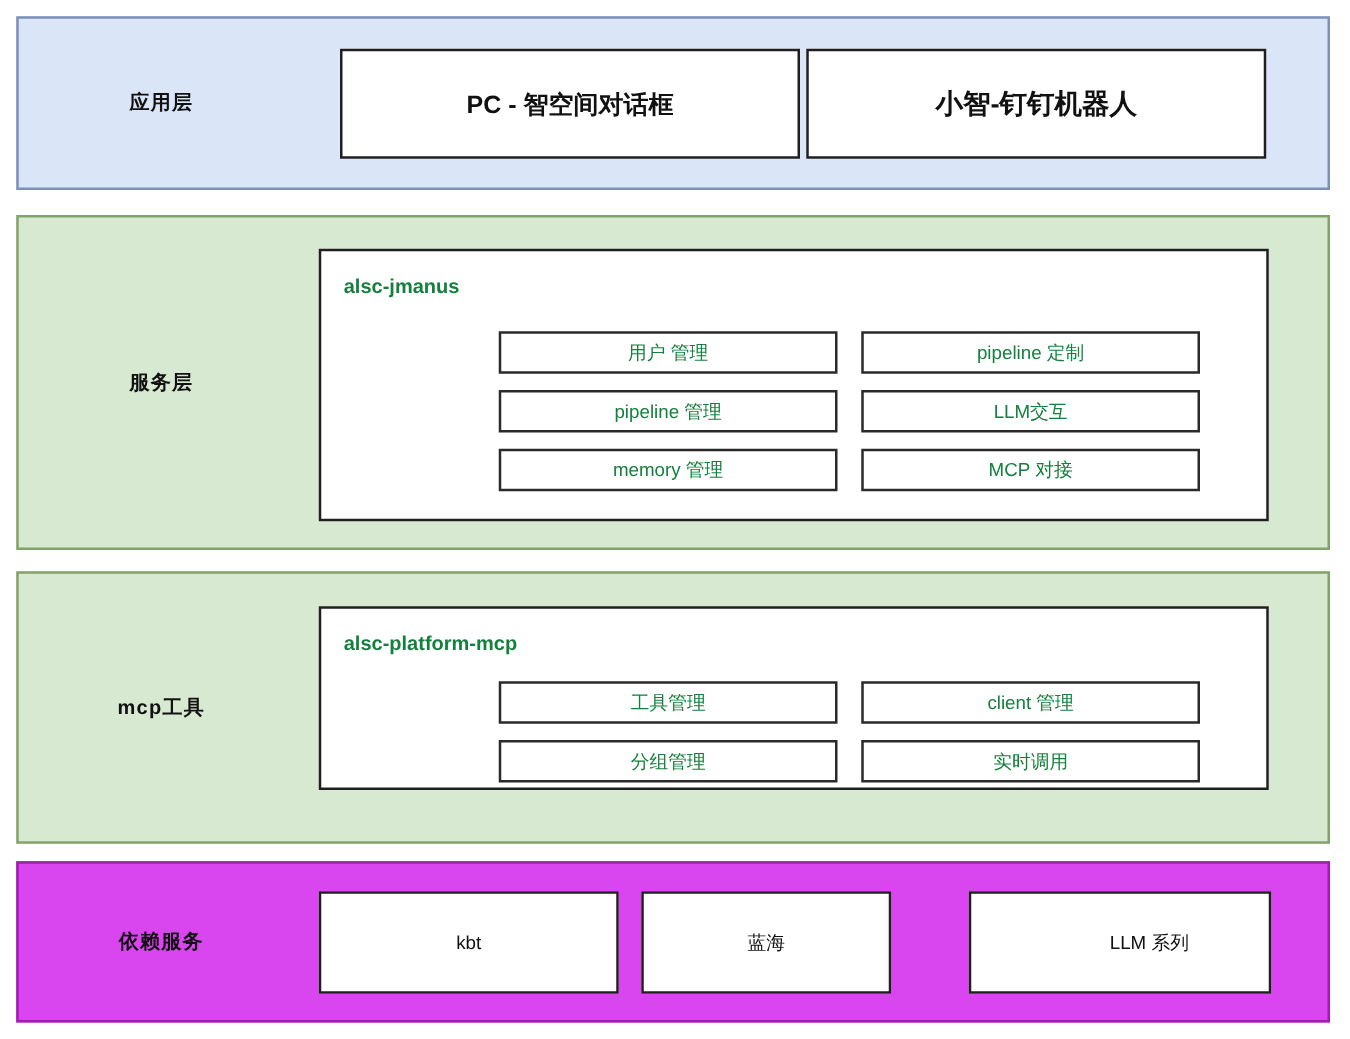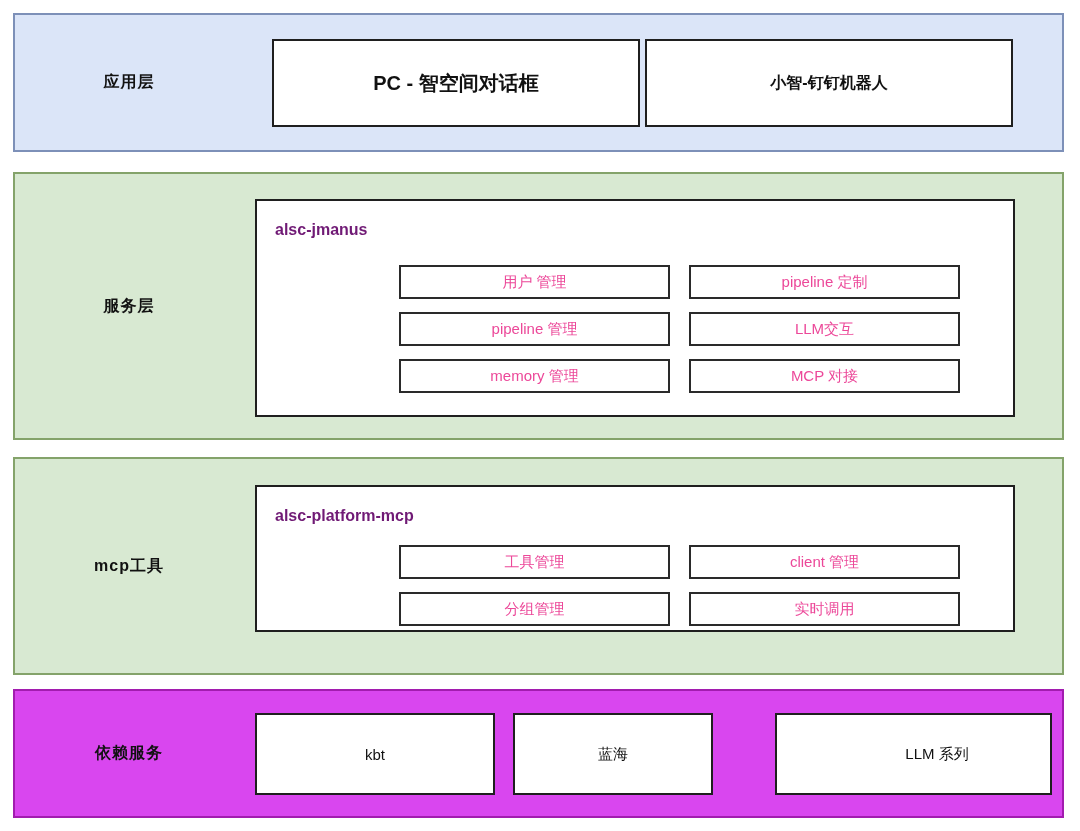--- a/index.html
+++ b/index.html
@@ -65,63 +65,63 @@
     box-sizing: border-box;
     background: #ffffff;
     border: 2px solid #1f1f1f;
     display: flex;
     align-items: center;
     justify-content: center;
     text-align: center;
   }
   
   .app-node-1 { left: 237px; top: 24px; width: 368px; height: 88px; font-size: 20px; font-weight: bold; margin-left: 20px; }
-  .app-node-2 { left: 630px; top: 24px; width: 368px; height: 88px; font-size: 16px; font-weight: bold; }
+  .app-node-2 { left: 630px; top: 24px; width: 368px; height: 88px; font-size: 22px; font-weight: bold; }
   
   .container-box {
     position: absolute;
     box-sizing: border-box;
     background: #ffffff;
     border: 2px solid #1f1f1f;
   }
   .container-service { left: 240px; top: 25px; width: 760px; height: 218px; }
   .container-mcp     { left: 240px; top: 26px; width: 760px; height: 147px; }
   .container-title {
     position: absolute;
     left: 18px;
     top: 20px;
     font-size: 16px;
     font-weight: bold;
-    color: #701a75;
+    color: #15803d;
   }
   .sub-grid {
     position: absolute;
     display: grid;
     grid-template-columns: 271px 271px;
     column-gap: 19px;
     row-gap: 13px;
   }
   .sub-grid-service { left: 142px; top: 64px; }
   .sub-grid-mcp     { left: 142px; top: 58px; }
   .sub {
     box-sizing: border-box;
     height: 34px;
     background: #ffffff;
     border: 2px solid #2a2a2a;
     display: flex;
     align-items: center;
     justify-content: center;
     font-size: 15px;
-    color: #ec4899;
+    color: #15803d;
   }
   
   .dep-node { top: 22px; height: 82px; font-size: 15px; font-weight: normal; }
   .dep-node-1 { left: 240px; width: 240px; }
   .dep-node-2 { left: 498px; width: 200px; }
-  .dep-node-3 { left: 760px; width: 277px; padding-left: 47px; }
+  .dep-node-3 { left: 760px; width: 242px; padding-left: 47px; }
 </style>
 </head>
 <body>
 
 <div class="canvas">
 
   <section class="band band-app">
     <div class="band-label">应用层</div>
     <div class="node app-node-1">PC - 智空间对话框</div>
     <div class="node app-node-2">小智-钉钉机器人</div>

